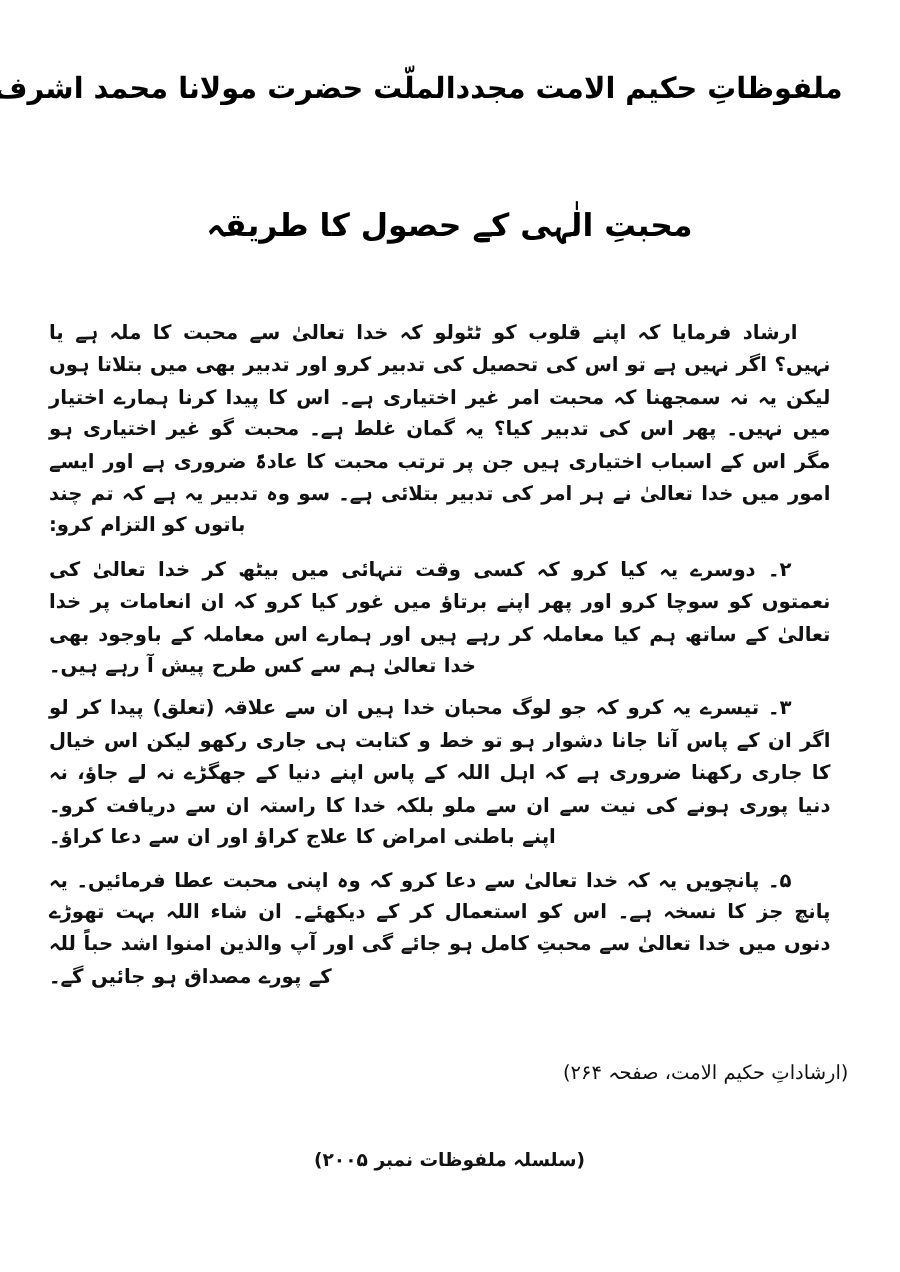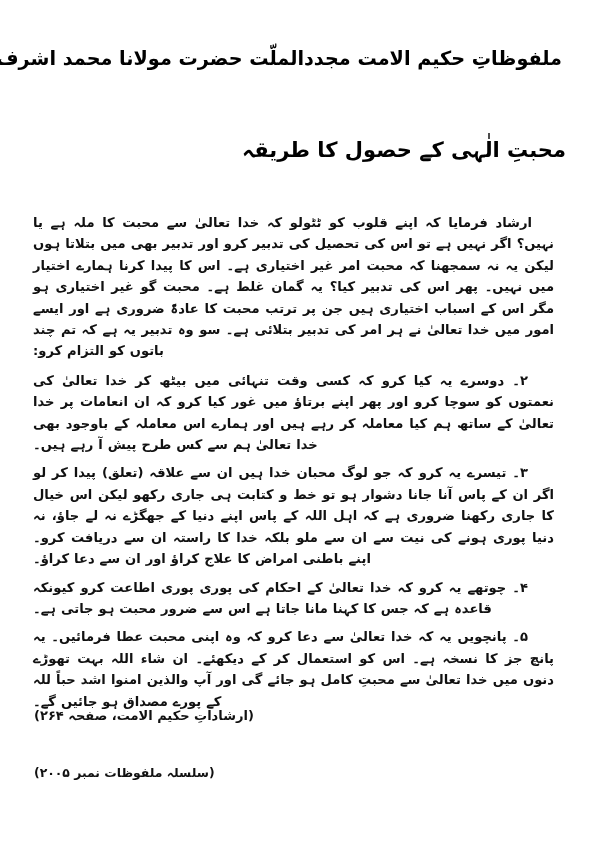--- a/index.html
+++ b/index.html
@@ -41,21 +41,21 @@
     transform: scaleX(0.985);
     transform-origin: center;
   }
 
   
   .doc-subtitle {
     position: absolute;
     top: 135px;
     right: 34px;
     left: 34px;
-    text-align: right;
+    text-align: center;
     direction: rtl;
     font-size: 21px;
     font-weight: 700;
     line-height: 1.45;
     color: #000000;
   }
 
   
   .body-block {
     position: absolute;
@@ -93,36 +93,36 @@
     font-weight: 700;
     letter-spacing: 0.2px;
   }
 
   
   .citation {
     position: absolute;
     top: 706px;
     right: 34px;
     left: 34px;
-    text-align: left;
+    text-align: right;
     direction: rtl;
     font-size: 13px;
-    font-weight: 700;
+    font-weight: 400;
     color: #111111;
     line-height: 1.5;
   }
 
   
   .footer-note {
     position: absolute;
     top: 764px;
     right: 34px;
     left: 34px;
     direction: rtl;
-    text-align: left;
+    text-align: center;
     font-size: 12.4px;
     font-weight: 600;
     color: #111111;
     line-height: 1.5;
   }
 </style>
 </head>
 <body>
 
 <div class="page">
@@ -139,24 +139,20 @@
     <p class="para numbered">
       <span class="num-marker">۲۔</span>
       <span>دوسرے یہ کیا کرو کہ کسی وقت تنہائی میں بیٹھ کر خدا تعالیٰ کی نعمتوں کو سوچا کرو اور پھر اپنے برتاؤ میں غور کیا کرو کہ ان انعامات پر خدا تعالیٰ کے ساتھ ہم کیا معاملہ کر رہے ہیں اور ہمارے اس معاملہ کے باوجود بھی خدا تعالیٰ ہم سے کس طرح پیش آ رہے ہیں۔</span>
     </p>
 
     <p class="para numbered">
       <span class="num-marker">۳۔</span>
       <span>تیسرے یہ کرو کہ جو لوگ محبان خدا ہیں ان سے علاقہ (تعلق) پیدا کر لو اگر ان کے پاس آنا جانا دشوار ہو تو خط و کتابت ہی جاری رکھو لیکن اس خیال کا جاری رکھنا ضروری ہے کہ اہل اللہ کے پاس اپنے دنیا کے جھگڑے نہ لے جاؤ، نہ دنیا پوری ہونے کی نیت سے ان سے ملو بلکہ خدا کا راستہ ان سے دریافت کرو۔ اپنے باطنی امراض کا علاج کراؤ اور ان سے دعا کراؤ۔</span>
     </p>
 
-    <p class="para numbered">
-      <span class="num-marker">۴۔</span>
-      <span>چوتھے یہ کرو کہ خدا تعالیٰ کے احکام کی پوری پوری اطاعت کرو کیونکہ قاعدہ ہے کہ جس کا کہنا مانا جاتا ہے اس سے ضرور محبت ہو جاتی ہے۔</span>
-    </p>
 
     <p class="para numbered">
       <span class="num-marker">۵۔</span>
       <span>پانچویں یہ کہ خدا تعالیٰ سے دعا کرو کہ وہ اپنی محبت عطا فرمائیں۔ یہ پانچ جز کا نسخہ ہے۔ اس کو استعمال کر کے دیکھئے۔ ان شاء اللہ بہت تھوڑے دنوں میں خدا تعالیٰ سے محبتِ کامل ہو جائے گی اور آپ والذین امنوا اشد حباً للہ کے پورے مصداق ہو جائیں گے۔</span>
     </p>
 
   </div>
 
   <div class="citation">(ارشاداتِ حکیم الامت، صفحہ ۲۶۴)</div>
 

